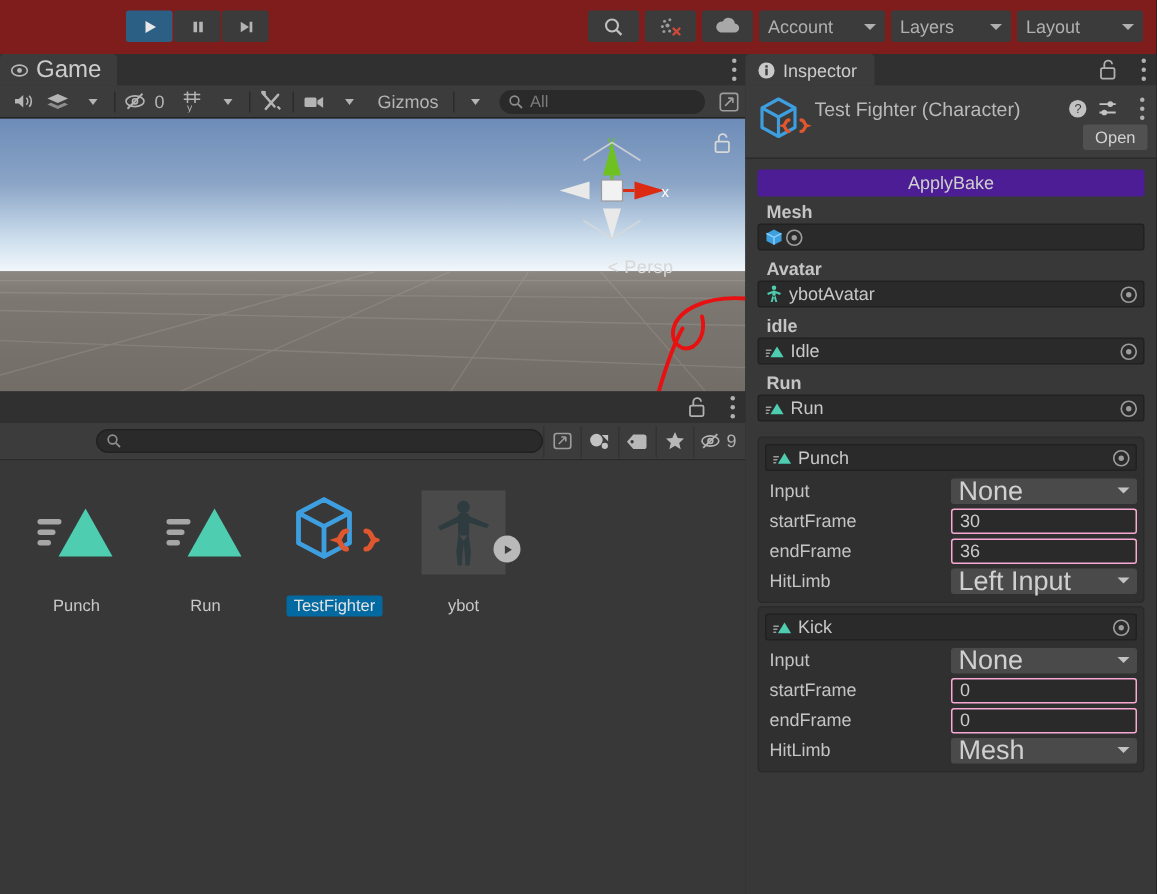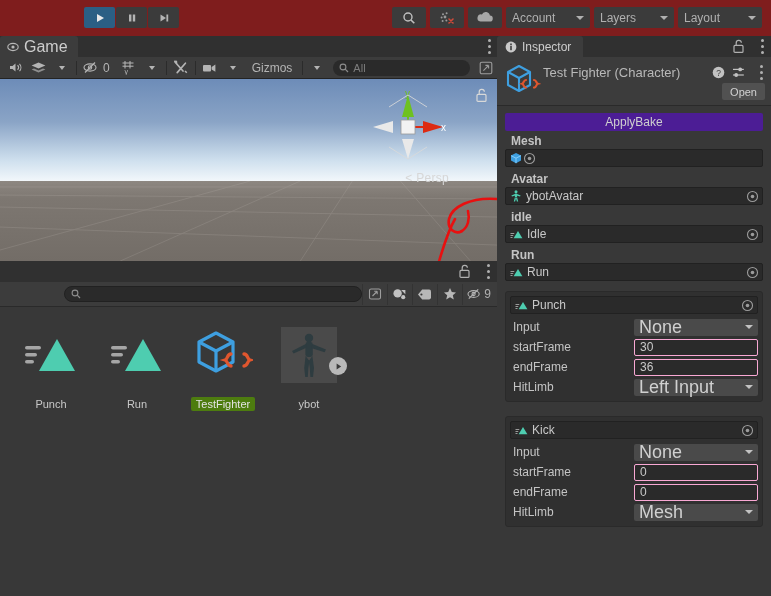--- a/index.html
+++ b/index.html
@@ -100,21 +100,21 @@
     padding: 0 6px; gap: 4px; color: #7c7c7c; font-size: 11px; }
   .pb-btn { width: 26px; height: 21px; display: flex; align-items: center; justify-content: center;
     border-left: 1px solid #333; color: #b0b0b0; }
   .pb-btn.wide { width: 34px; gap: 2px; font-size: 12px; }
 
   .assets { position: relative; height: 316px; background: #383838; padding: 16px 0 0 14px;
     display: flex; gap: 12px; align-items: flex-start; }
   .asset { width: 74px; display: flex; flex-direction: column; align-items: center; }
   .asset-thumb { width: 64px; height: 64px; display: flex; align-items: center; justify-content: center; position: relative; }
   .asset-label { margin-top: 10px; font-size: 11px; color: #c8c8c8; padding: 1px 5px; border-radius: 2px; white-space: nowrap; }
-  .asset-label.selected { background: #4d7c0f; color: #e4e4e4; }
+  .asset-label.selected { background: #0369a1; color: #e4e4e4; }
   .model-box { width: 56px; height: 56px; background: #4a4a4a; display: flex; align-items: center; justify-content: center; }
   .play-badge { position: absolute; right: -6px; bottom: 12px; width: 18px; height: 18px; border-radius: 50%;
     background: #b9b9b9; display: flex; align-items: center; justify-content: center; }
 
   
   .inspector { position: absolute; left: 497px; top: 36px; width: 274px; height: 560px; background: #383838; }
   .insp-tabbar { position: relative; height: 21px; background: #303030; }
   .insp-tab { position: absolute; left: 0; top: 0; height: 21px; background: #3c3c3c; color: #cdcdcd;
     display: flex; align-items: center; gap: 5px; padding: 0 12px 0 8px; font-size: 12px;
     border-top-left-radius: 3px; border-top-right-radius: 3px; }
@@ -680,21 +680,21 @@
           <span class="prop-name">HitLimb</span>
           <span class="prop-ctrl">
             <span class="sel">
               <span class="selval">Left Input</span>
               <span class="caret2"></span>
             </span>
           </span>
         </div>
       </div>
 
-      <div class="move-block" style="margin-top:14px">
+      <div class="move-block" style="margin-top:2px">
         <div class="move-title">
           <svg width="13" height="11" viewBox="0 0 13 11">
             <polygon fill="#4ecdb0" points="8,2 12.4,9.2 3.6,9.2"></polygon>
             <g fill="#9b9b9b">
               <rect x="0.4" y="4" width="4" height="1" rx="0.5"></rect>
               <rect x="0.4" y="6" width="3" height="1" rx="0.5"></rect>
               <rect x="0.4" y="8" width="2.2" height="1" rx="0.5"></rect>
             </g>
             </svg>
           <span class="mtname">Kick</span>

